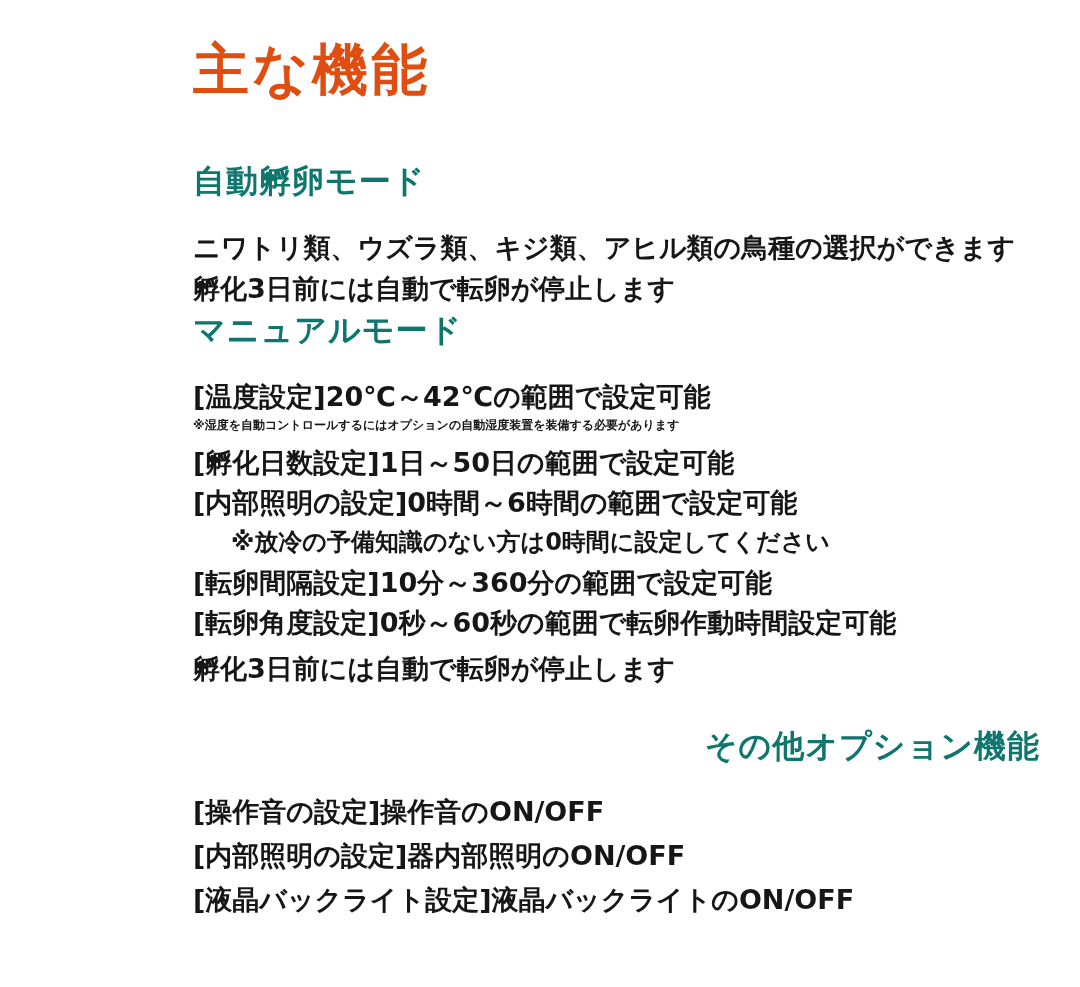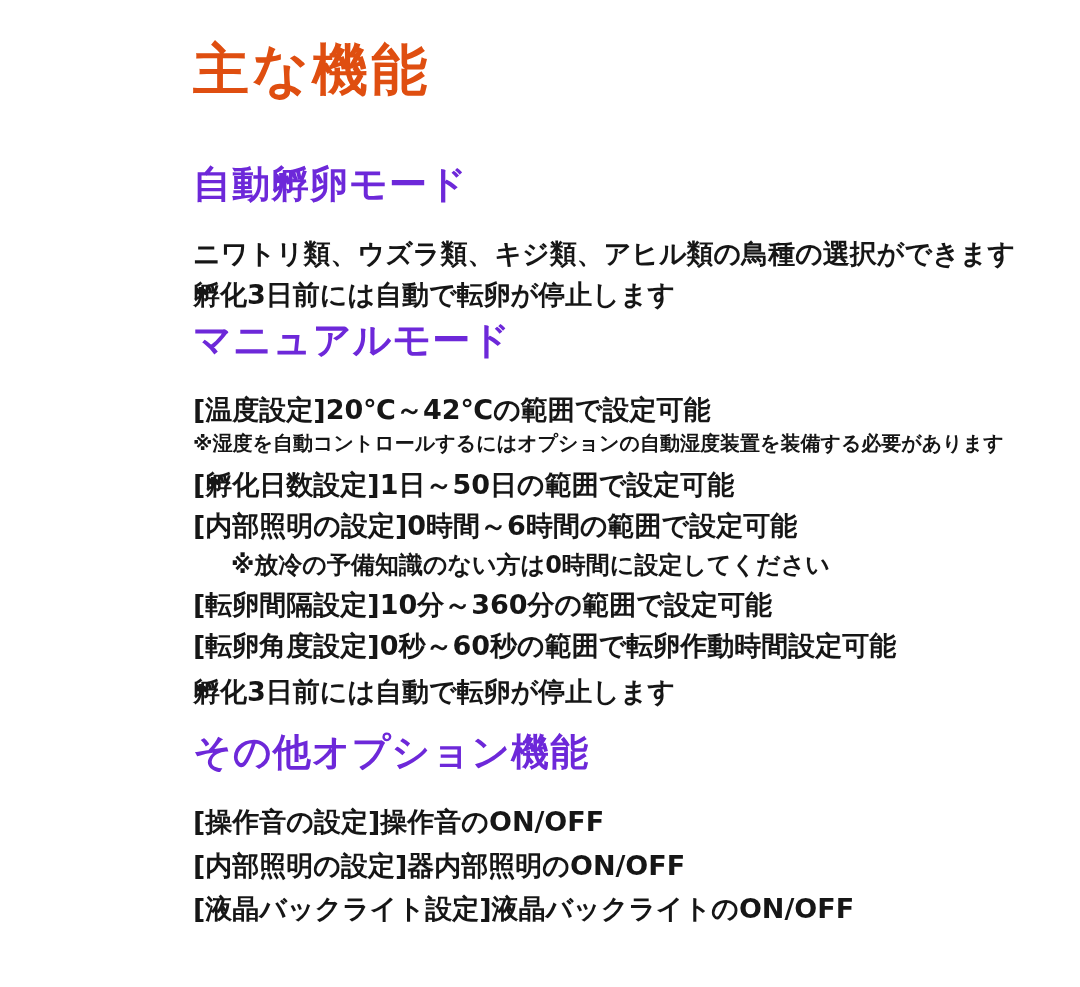--- a/index.html
+++ b/index.html
@@ -22,40 +22,40 @@
     padding: 40px 40px 0 193px;
   }
   .main-title {
     color: #df4e10;
     font-size: 56px;
     line-height: 1.08;
     letter-spacing: 3px;
     margin: 0;
   }
   .section-heading {
-    color: #6d28d9;
-    font-size: 38px;
+    color: #0f766e;
+    font-size: 32px;
     line-height: 1.1;
     letter-spacing: 1px;
     margin: 0;
   }
   .sec-auto .section-heading   { margin-top: 64px; }
   .sec-manual .section-heading { }
-  .sec-option .section-heading { margin-top: 24px; }
+  .sec-option .section-heading { margin-top: 44px; text-align: right; }
 
   .lines { margin-top: 32px; }
   .line {
     font-size: 27px;
     line-height: 1.18;
     letter-spacing: 0px;
     margin: 0 0 9px 0;
     white-space: nowrap;
   }
   .line.note-small {
-    font-size: 20px;
+    font-size: 12px;
     margin-top: -3px;
     margin-bottom: 14px;
   }
   .line.note-indent {
     font-size: 24px;
     margin-left: 38px;
     margin-bottom: 10px;
   }
   .line.gap-above { margin-top: 14px; }
   .sec-option .line { margin-bottom: 12px; }

